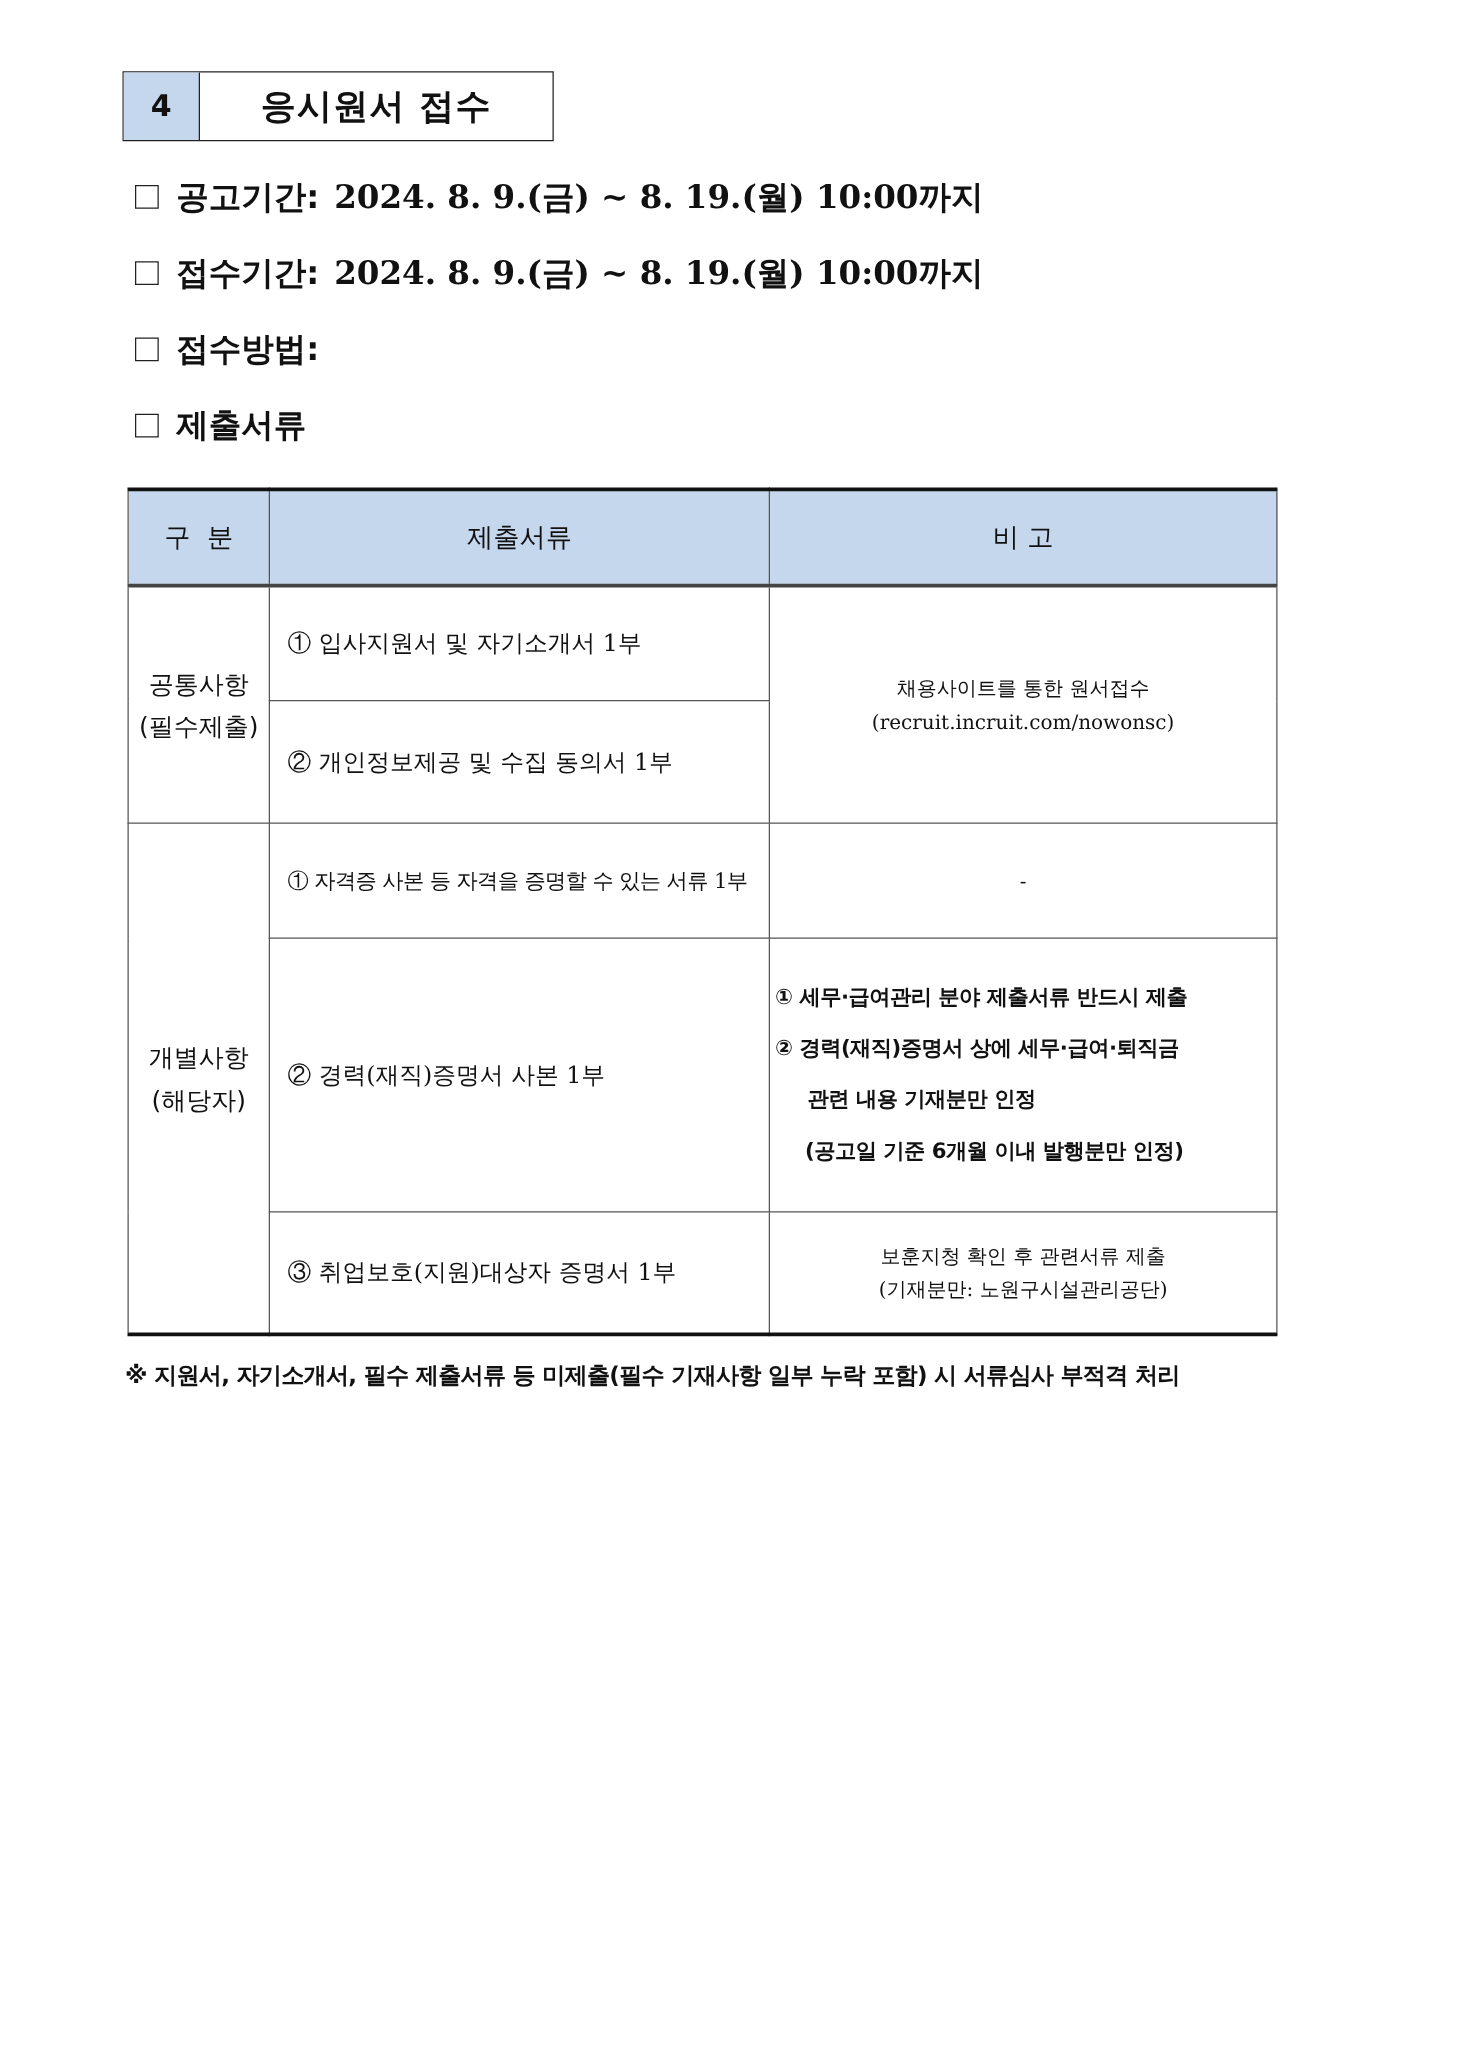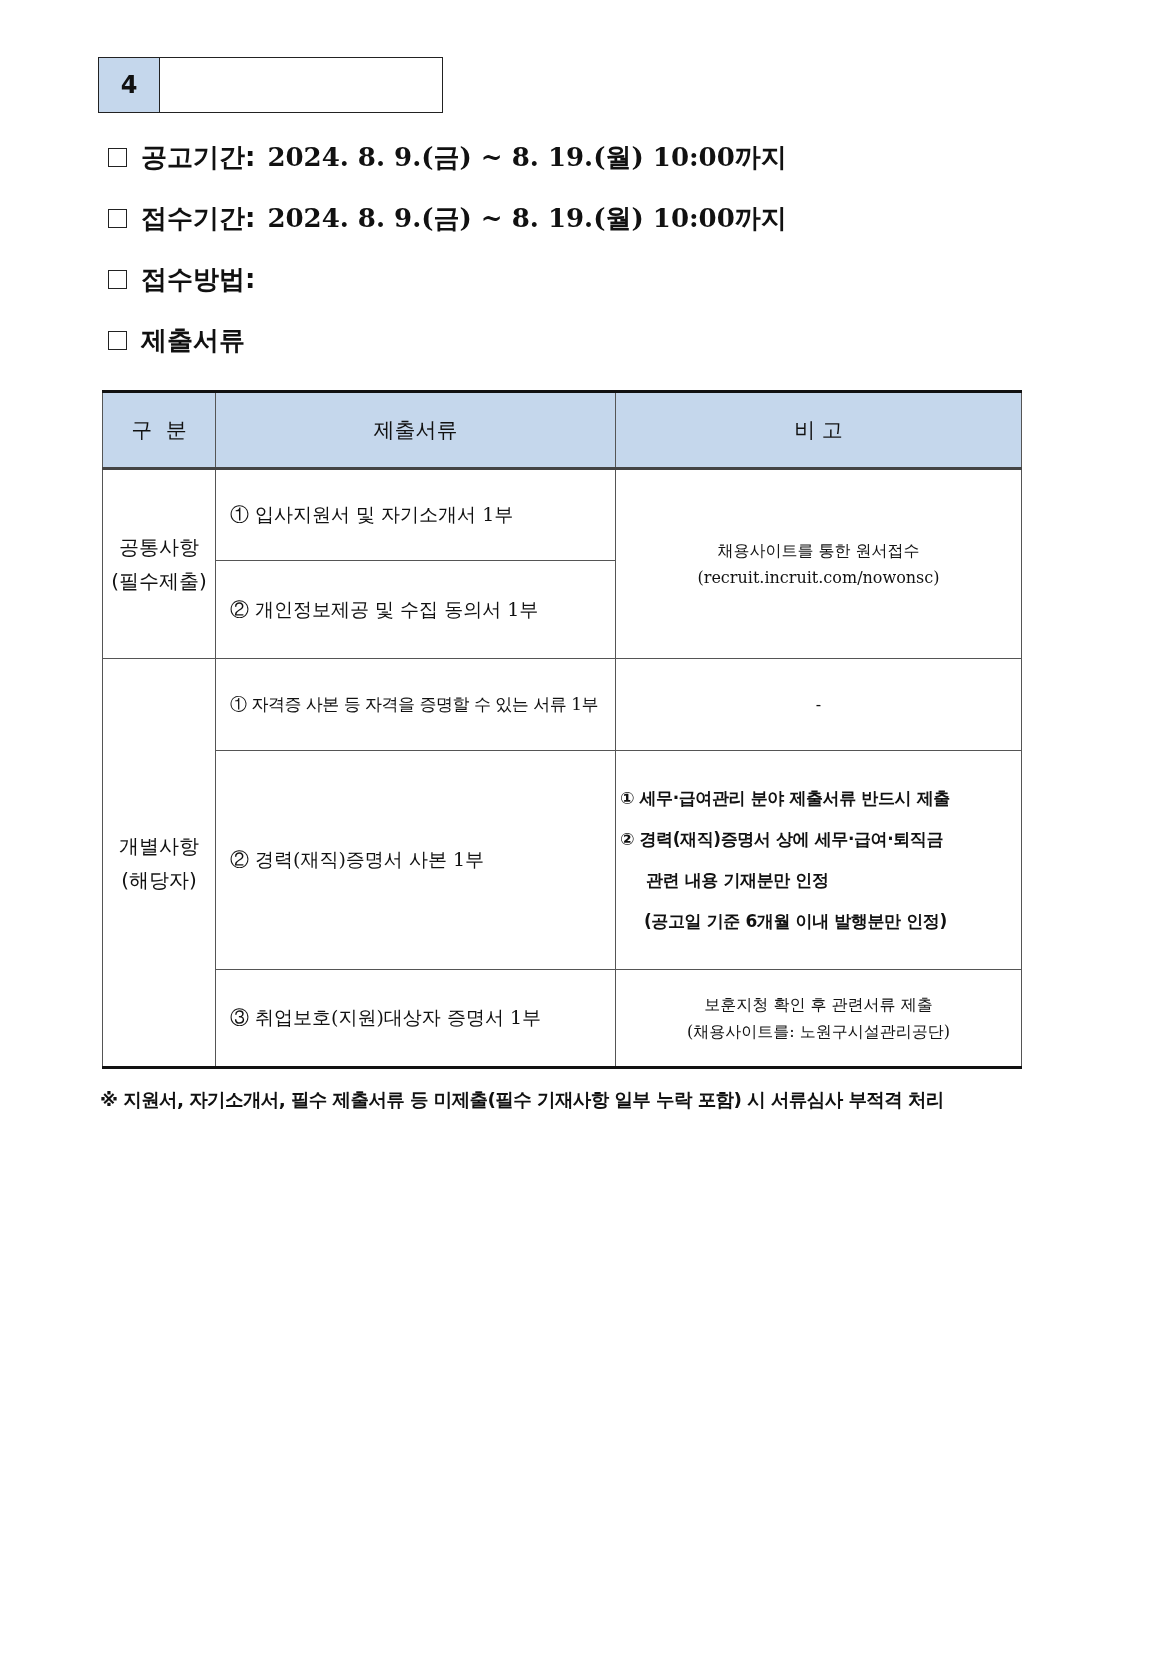--- a/index.html
+++ b/index.html
@@ -38,20 +38,21 @@
     .note .indent2 { padding-left: 24px; }
 
     .footnote { position: absolute; left: 100px; top: 1087px; font-family: "DejaVu Sans", sans-serif;
            font-weight: bold; font-size: 18.5px; letter-spacing: -0.6px; white-space: nowrap; }
   </style>
 </head>
 <body>
 
 <div class="section-header">
   <div class="section-num">4</div>
+  <div class="section-title">응시원서 접수</div>
 </div>
 
 <div class="bullet-line" style="top:140px;">
   <span class="bullet-box"></span>
   <span class="bullet-label">공고기간:</span>
   <span class="bullet-value">2024. 8. 9.(금) ~ 8. 19.(월) 10:00까지</span>
 </div>
 
 <div class="bullet-line" style="top:201px;">
   <span class="bullet-box"></span>
@@ -112,19 +113,19 @@
         <div>① 세무·급여관리 분야 제출서류 반드시 제출</div>
         <div>② 경력(재직)증명서 상에 세무·급여·퇴직금</div>
         <div class="indent">관련 내용 기재분만 인정</div>
         <div class="indent2">(공고일 기준 6개월 이내 발행분만 인정)</div>
       </td>
     </tr>
     <tr style="height:98px;">
       <td class="doc">③ 취업보호(지원)대상자 증명서 1부</td>
       <td class="note">
         <div>보훈지청 확인 후 관련서류 제출</div>
-        <div>(채용사이트를: 노원구시설관리공단)</div>
+        <div>(기재분만: 노원구시설관리공단)</div>
       </td>
     </tr>
   </tbody>
 </table>
 
 <div class="footnote">※ 지원서, 자기소개서, 필수 제출서류 등 미제출(필수 기재사항 일부 누락 포함) 시 서류심사 부적격 처리</div>
 
 </body></html>

